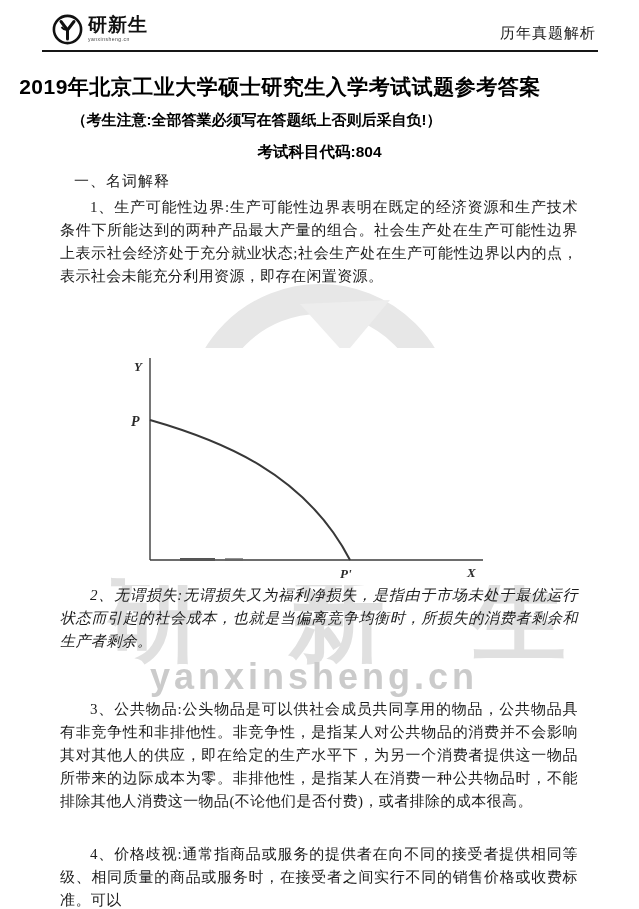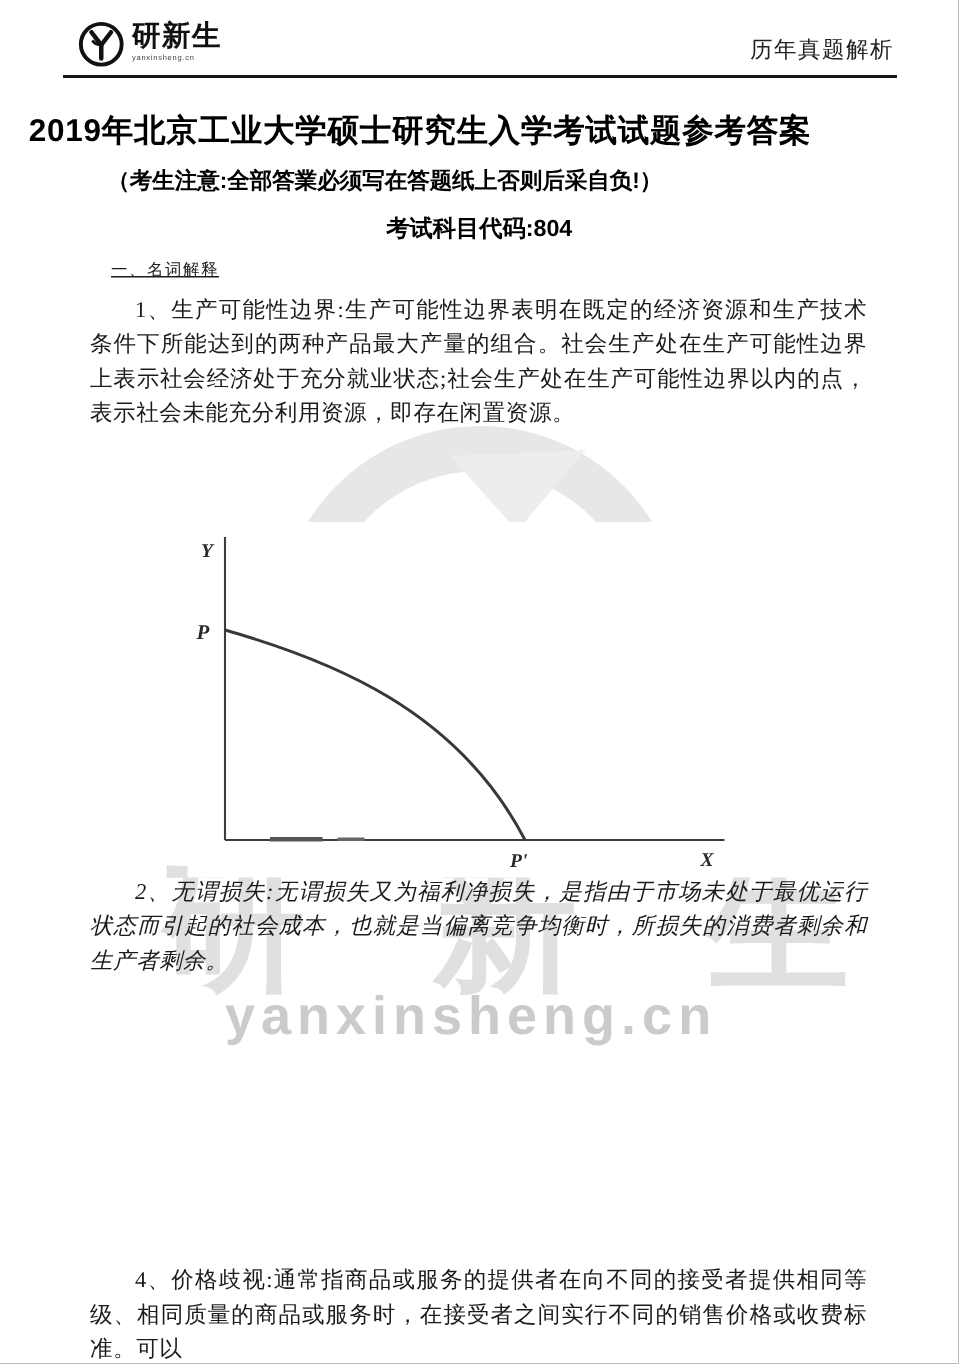--- a/index.html
+++ b/index.html
@@ -63,21 +63,21 @@
   }
   .subject-line{
     position:absolute;left:0;top:142px;width:639px;
     display:flex;justify-content:center;
     font-family:"Liberation Sans", sans-serif;font-weight:800;
     font-size:15.5px;color:#000;z-index:2;
   }
   
   .section-heading{
     position:absolute;left:74px;top:172px;
-    font-size:11px;letter-spacing:1px;z-index:2;text-decoration:underline;
+    font-size:15px;letter-spacing:1px;z-index:2;
   }
   .para{
     position:absolute;left:60px;width:518px;
     font-size:15px;line-height:23px;text-align:justify;
     text-indent:2em;letter-spacing:.4px;z-index:2;
   }
   .p1{top:196px;}
   .p2{top:584px;font-style:italic;}
   .p3{top:698px;}
   .p4{top:843px;}
@@ -137,15 +137,16 @@
       <line x1="100" y1="211.5" x2="118" y2="211.5" stroke="#666" stroke-width="2.4"></line>
       <path d="M 25 72 C 95 92, 180 125, 225 212" fill="none" stroke="#383838" stroke-width="2"></path>
       <text class="axis-label" x="9" y="23" font-size="13" fill="#2a2a2a">Y</text>
       <text class="axis-label" x="6" y="78" font-size="14" fill="#2a2a2a">P</text>
       <text class="axis-label" x="215" y="230" font-size="13" fill="#2a2a2a">P'</text>
       <text class="axis-label" x="342" y="229" font-size="13" fill="#2a2a2a">X</text>
     </svg>
   </div>
 
   <div class="para p2">2、无谓损失:无谓损失又为福利净损失，是指由于市场未处于最优运行状态而引起的社会成本，也就是当偏离竞争均衡时，所损失的消费者剩余和生产者剩余。</div>
+  <div class="para p3">3、公共物品:公头物品是可以供社会成员共同享用的物品，公共物品具有非竞争性和非排他性。非竞争性，是指某人对公共物品的消费并不会影响其对其他人的供应，即在给定的生产水平下，为另一个消费者提供这一物品所带来的边际成本为零。非排他性，是指某人在消费一种公共物品时，不能排除其他人消费这一物品(不论他们是否付费)，或者排除的成本很高。</div>
   <div class="para p4">4、价格歧视:通常指商品或服务的提供者在向不同的接受者提供相同等级、相同质量的商品或服务时，在接受者之间实行不同的销售价格或收费标准。可以</div>
 
 </div>
 
 </body></html>

